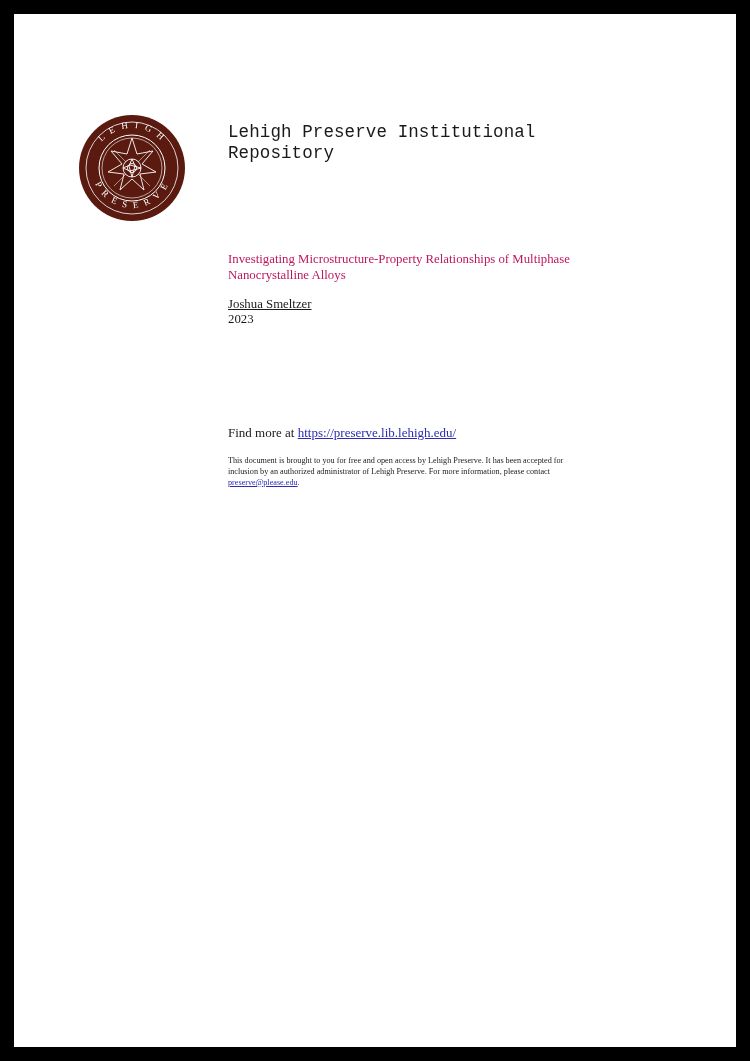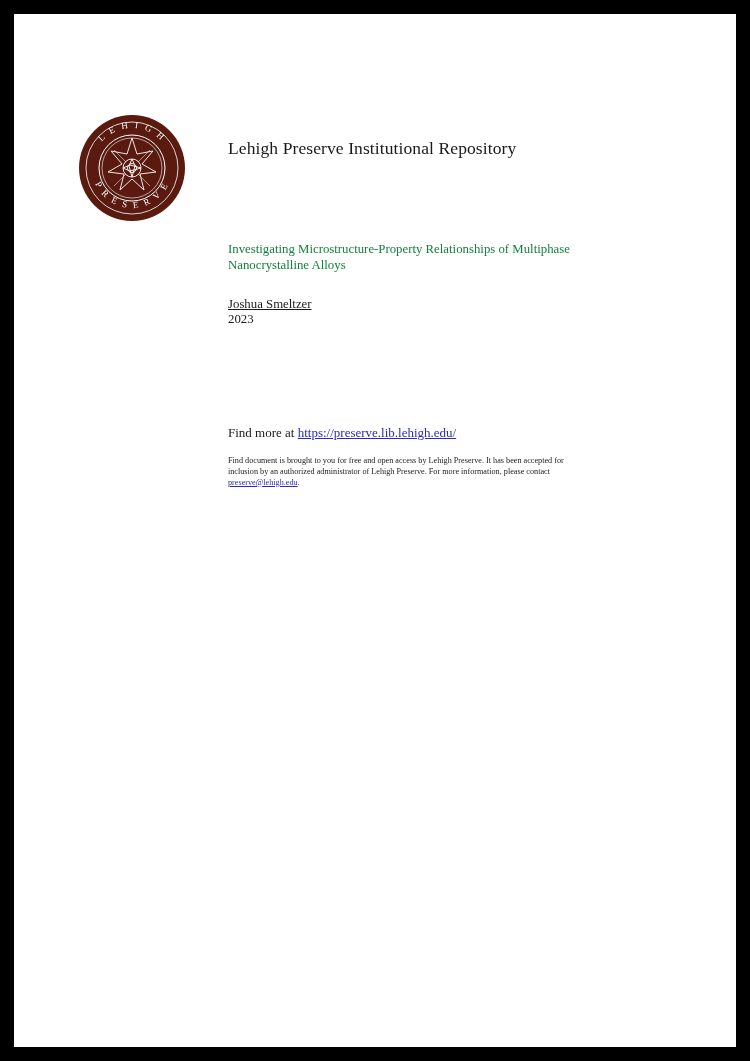--- a/index.html
+++ b/index.html
@@ -26,36 +26,37 @@
     left: 64px;
     top: 100px;
     width: 108px;
     height: 108px;
   }
   .seal svg { display: block; }
 
   .repo-title {
     position: absolute;
     left: 214px;
-    top: 124px;
+    top: 108px;
     width: 380px;
     font-size: 17.5px;
     line-height: 1.18;
     color: #1a1a1a;
     letter-spacing: 0.1px;
+    font-family: Liberation Mono, monospace;
   }
 
   .doc-title {
     position: absolute;
     left: 214px;
-    top: 228px;
+    top: 238px;
     width: 420px;
     font-size: 12.8px;
     line-height: 1.22;
-    color: #15803d;
+    color: #be185d;
   }
 
   .author {
     position: absolute;
     left: 214px;
     top: 283px;
     font-size: 12.8px;
     line-height: 1.22;
     color: #1a1a1a;
     text-decoration: underline;
@@ -137,16 +138,16 @@
 
   <div class="author">Joshua Smeltzer</div>
 
   <div class="year">2023</div>
 
   <div class="findmore">
     <span>Find more at </span><a href="#">https://preserve.lib.lehigh.edu/</a>
   </div>
 
   <div class="rights">
-    <span>Find document is brought to you for free and open access by Lehigh Preserve. It has been accepted for inclusion by an authorized administrator of Lehigh Preserve. For more information, please contact </span><a href="#">preserve@lehigh.edu</a><span>.</span>
+    <span>This document is brought to you for free and open access by Lehigh Preserve. It has been accepted for inclusion by an authorized administrator of Lehigh Preserve. For more information, please contact </span><a href="#">preserve@please.edu</a><span>.</span>
   </div>
 
 </div>
 
 </body></html>

